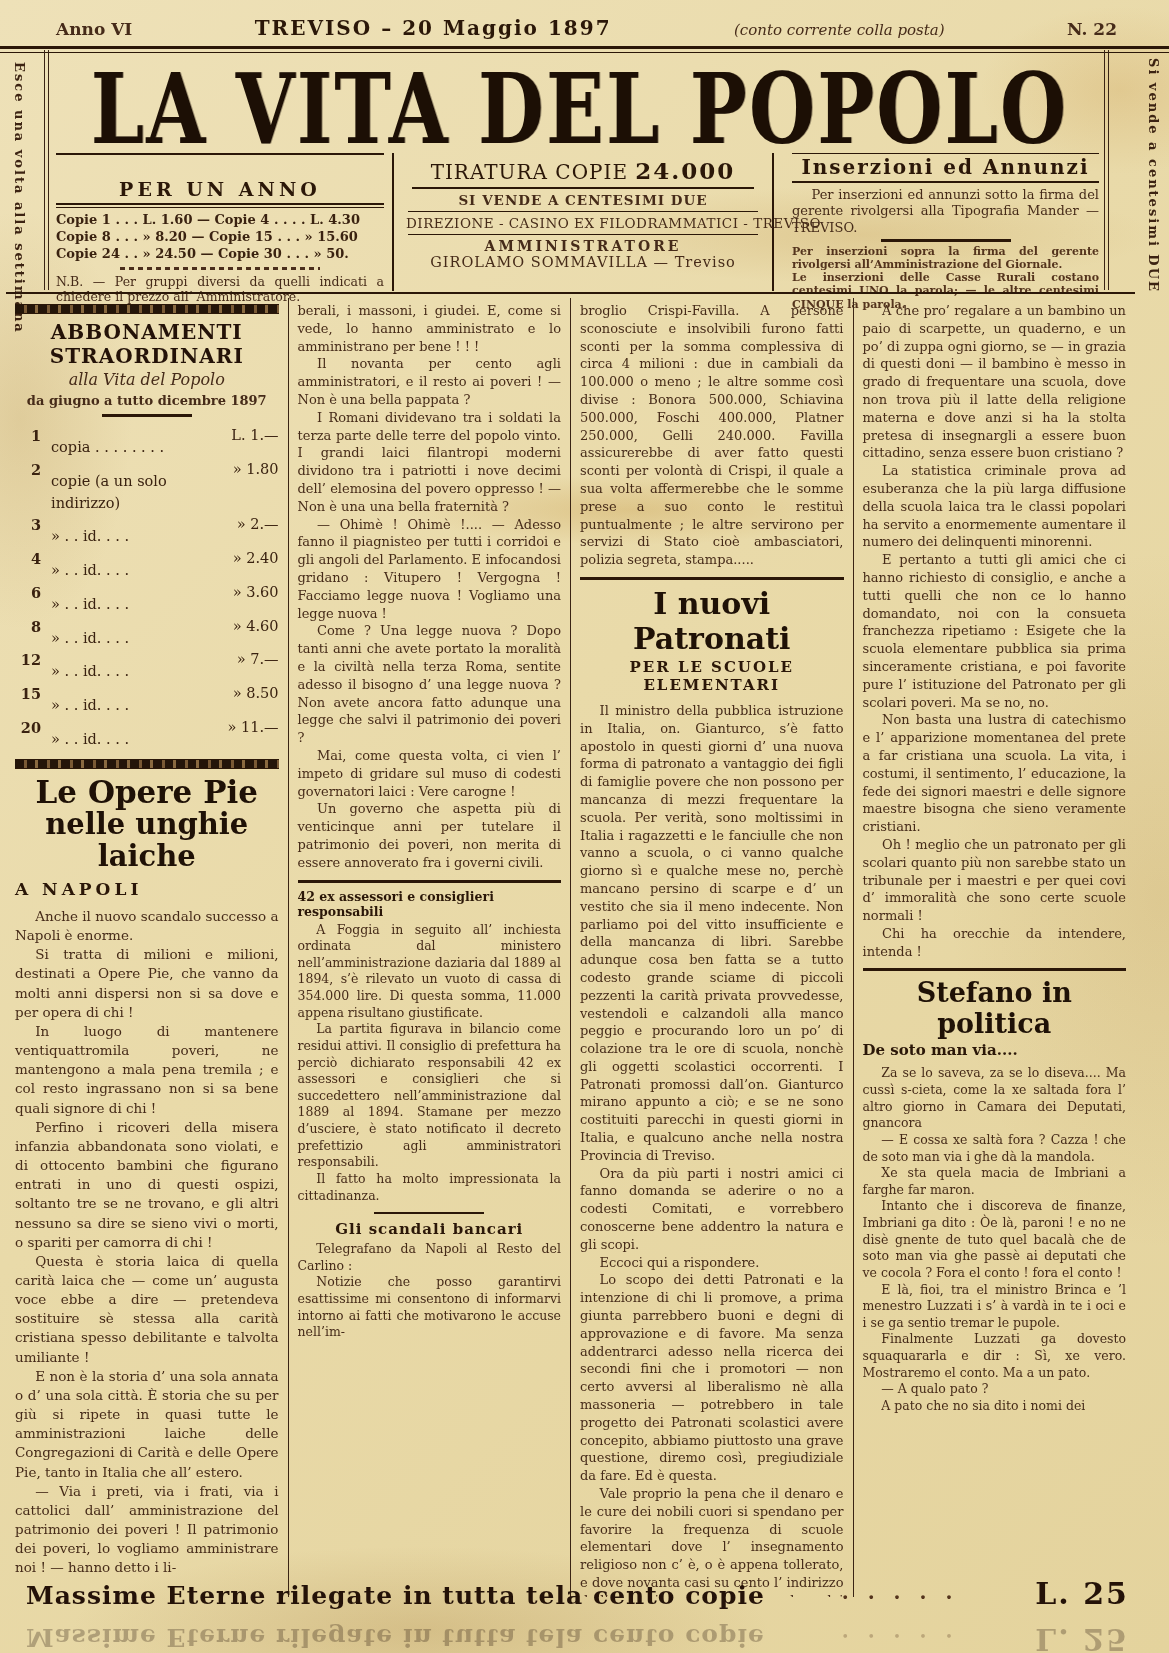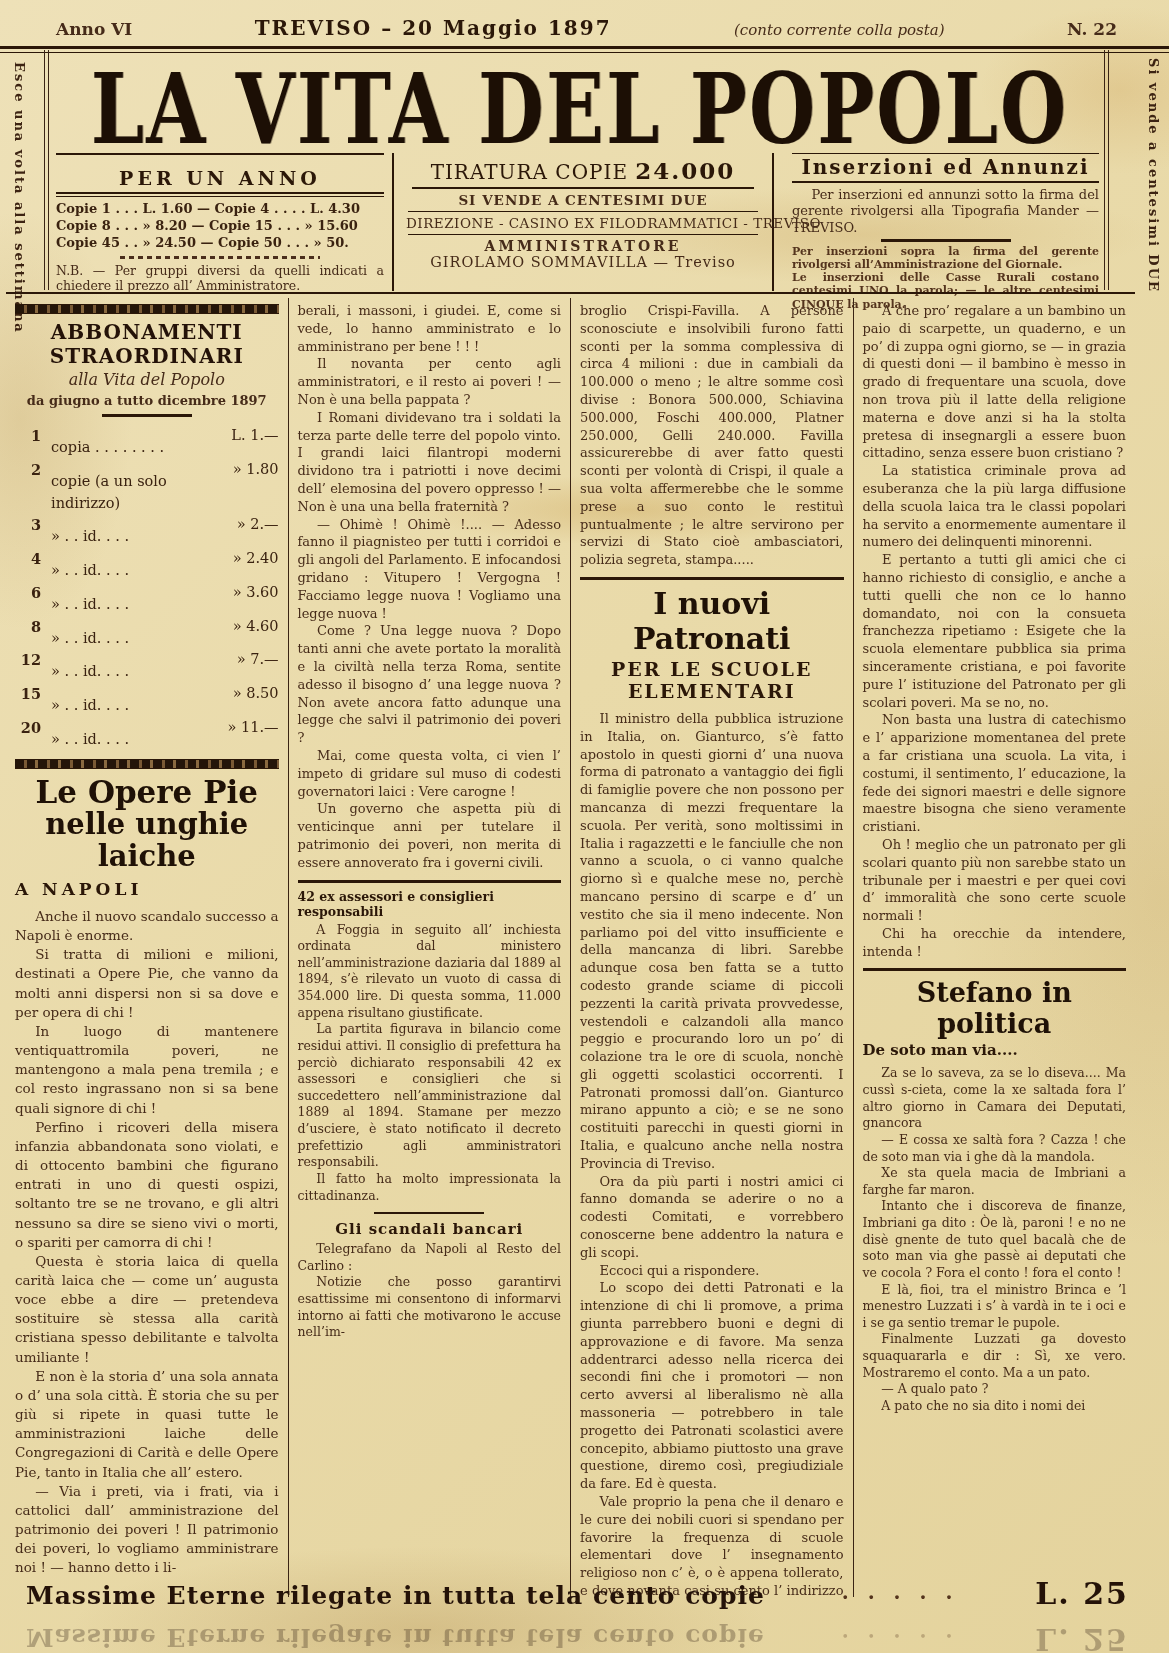--- a/index.html
+++ b/index.html
@@ -28,21 +28,21 @@
     transform:scaleY(1.28);transform-origin:center top;text-shadow:1px 0 0 rgba(28,15,5,.35);}
   .edge-text{position:absolute;writing-mode:vertical-rl;font-weight:bold;font-size:13px;letter-spacing:2px;color:#3c2312;}
   .edge-left{left:12px;top:62px;}
   .edge-right{right:8px;top:58px;}
   .vline{position:absolute;top:50px;height:240px;width:3px;border-left:1px solid #3a2414;border-right:1px solid #3a2414;}
   .vline-left{left:44px;}
   .vline-right{right:60px;}
   
   .info-row{position:absolute;top:153px;left:56px;right:66px;height:138px;display:flex;}
   .box{box-sizing:border-box;}
-  .box-pricing{width:328px;border-top:2px solid #2b1708;padding-top:10px;}
+  .box-pricing{width:328px;border-top:2px solid #2b1708;padding-top:21px;}
   .pricing-title{text-align:center;font-weight:bold;font-size:19px;letter-spacing:4px;color:#2b1708;margin:2px 0 3px;}
   .pricing-sep{height:2px;border-top:2px solid #2b1708;border-bottom:1px solid #2b1708;margin:0 0 4px;}
   .pricing-row{font-weight:bold;font-size:13px;line-height:1.3;white-space:nowrap;color:#3a2210;}
   .wavy{height:3px;width:200px;margin:4px auto;background:repeating-linear-gradient(90deg,#4a2e1c 0 5px,transparent 5px 9px);}
   .pricing-nb{font-size:12.5px;line-height:1.25;text-align:justify;}
   .box-tiratura{width:382px;border-left:2px solid #2b1708;border-right:2px solid #2b1708;margin-left:8px;padding:2px 12px 0;text-align:center;}
   .tir-line1{font-size:20px;letter-spacing:1px;color:#2b1708;margin-top:2px;}
   .tir-value{font-weight:bold;font-size:23px;letter-spacing:2px;}
   .tir-rule{border-top:2px solid #2b1708;margin:3px 6px;}
   .tir-rule-thin{border-top:1px solid #2b1708;margin:3px 2px;}
@@ -76,21 +76,21 @@
   .headline2{text-align:center;font-weight:bold;font-size:29px;line-height:1.1;color:#1f1106;margin:0 0 6px;}
   .kicker{font-weight:bold;font-size:17px;letter-spacing:4px;color:#2b1708;margin:6px 0 8px;}
   .sec-rule{border-top:3px solid #2b1708;margin:8px 0 6px;}
   .sec-rule-thin{width:110px;border-top:2px solid #2b1708;margin:8px auto 6px;}
   .small-head{font-weight:bold;font-size:15px;color:#2b1708;margin:2px 0 0;text-indent:1em;}
   .small-sub{font-weight:bold;font-size:12.5px;color:#2b1708;margin:0 0 3px;}
   .col .small-p{font-size:12.5px;line-height:1.33;}
   .center-head{text-align:center;font-weight:bold;font-size:15px;letter-spacing:1px;color:#2b1708;margin:2px 0 3px;}
   .big-head{text-align:center;font-weight:bold;font-size:30px;color:#1f1106;margin:2px 0 2px;}
   .big-head2{text-align:center;font-weight:bold;font-size:27px;color:#1f1106;margin:4px 0 2px;}
-  .sub-head{text-align:center;font-weight:bold;font-size:19px;letter-spacing:2px;color:#2b1708;margin:0 0 8px;}
+  .sub-head{text-align:center;font-weight:bold;font-size:15px;letter-spacing:2px;color:#2b1708;margin:0 0 8px;}
   .sub-head2{text-align:left;font-weight:bold;font-size:15px;color:#2b1708;margin:0 0 6px;}
   .col1 p{font-size:13.5px;line-height:1.42;}
   .stefano p{font-size:12.5px;line-height:1.33;}
   
   .footer{position:absolute;left:26px;right:40px;bottom:42px;display:flex;align-items:baseline;font-weight:bold;color:#241208;}
   .footer-text{font-size:25px;letter-spacing:1px;white-space:nowrap;}
   .footer-dots{flex:1;font-size:20px;letter-spacing:6px;text-align:center;color:#54341d;}
   .footer-price{font-size:30px;letter-spacing:2px;}
   .ghost{bottom:-4px;opacity:.28;filter:blur(.7px);transform:scaleY(-1);}
 </style>
@@ -112,21 +112,21 @@
   <h1 class="masthead">LA VITA DEL POPOLO</h1>
   <div class="vline vline-right"></div>
   <div class="edge-text edge-right">Si vende a centesimi DUE</div>
 
   <div class="info-row">
     <div class="box box-pricing">
       <div class="pricing-title">PER UN ANNO</div>
       <div class="pricing-sep"></div>
       <div class="pricing-row">Copie 1 . . . L. 1.60 — Copie 4 . . . . L. 4.30</div>
       <div class="pricing-row">Copie 8 . . . » 8.20 — Copie 15 . . . » 15.60</div>
-      <div class="pricing-row">Copie 45 . . » 24.50 — Copie 50 . . . » 50.</div>
+      <div class="pricing-row">Copie 24 . . » 24.50 — Copie 30 . . . » 50.</div>
       <div class="wavy"></div>
       <div class="pricing-nb">N.B. — Per gruppi diversi da quelli indicati a chiedere il prezzo all’ Amministratore.</div>
     </div>
     <div class="box box-tiratura">
       <div class="tir-line1">
         <span>TIRATURA COPIE</span>
         <span class="tir-value">24.000</span>
       </div>
       <div class="tir-rule"></div>
       <div class="tir-line2">SI VENDE A CENTESIMI DUE</div>

